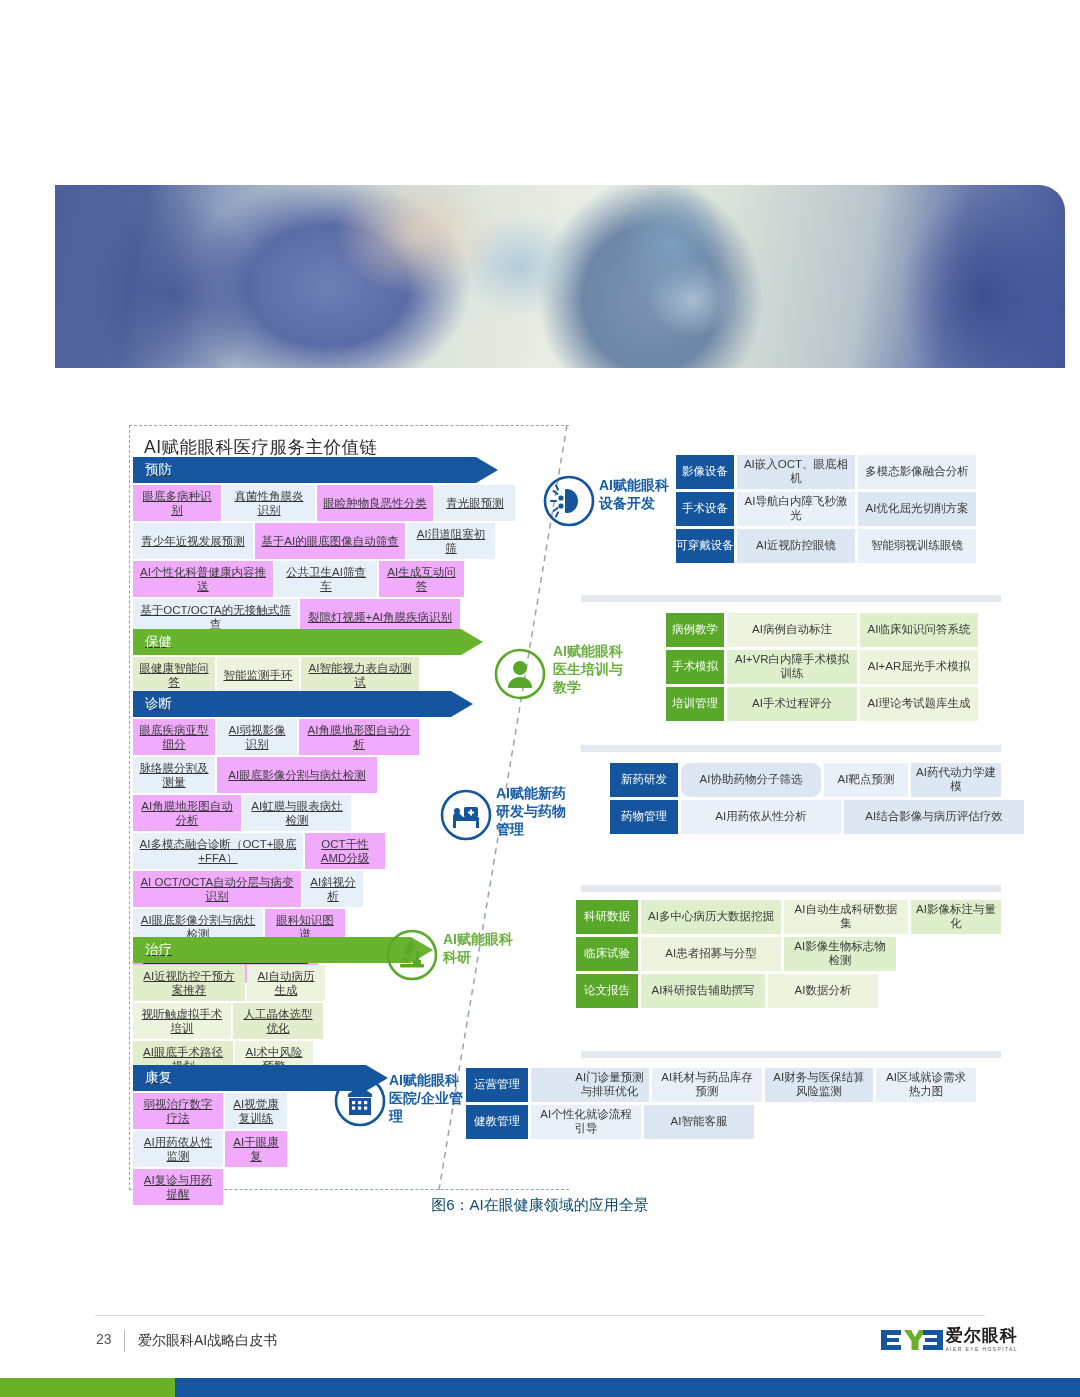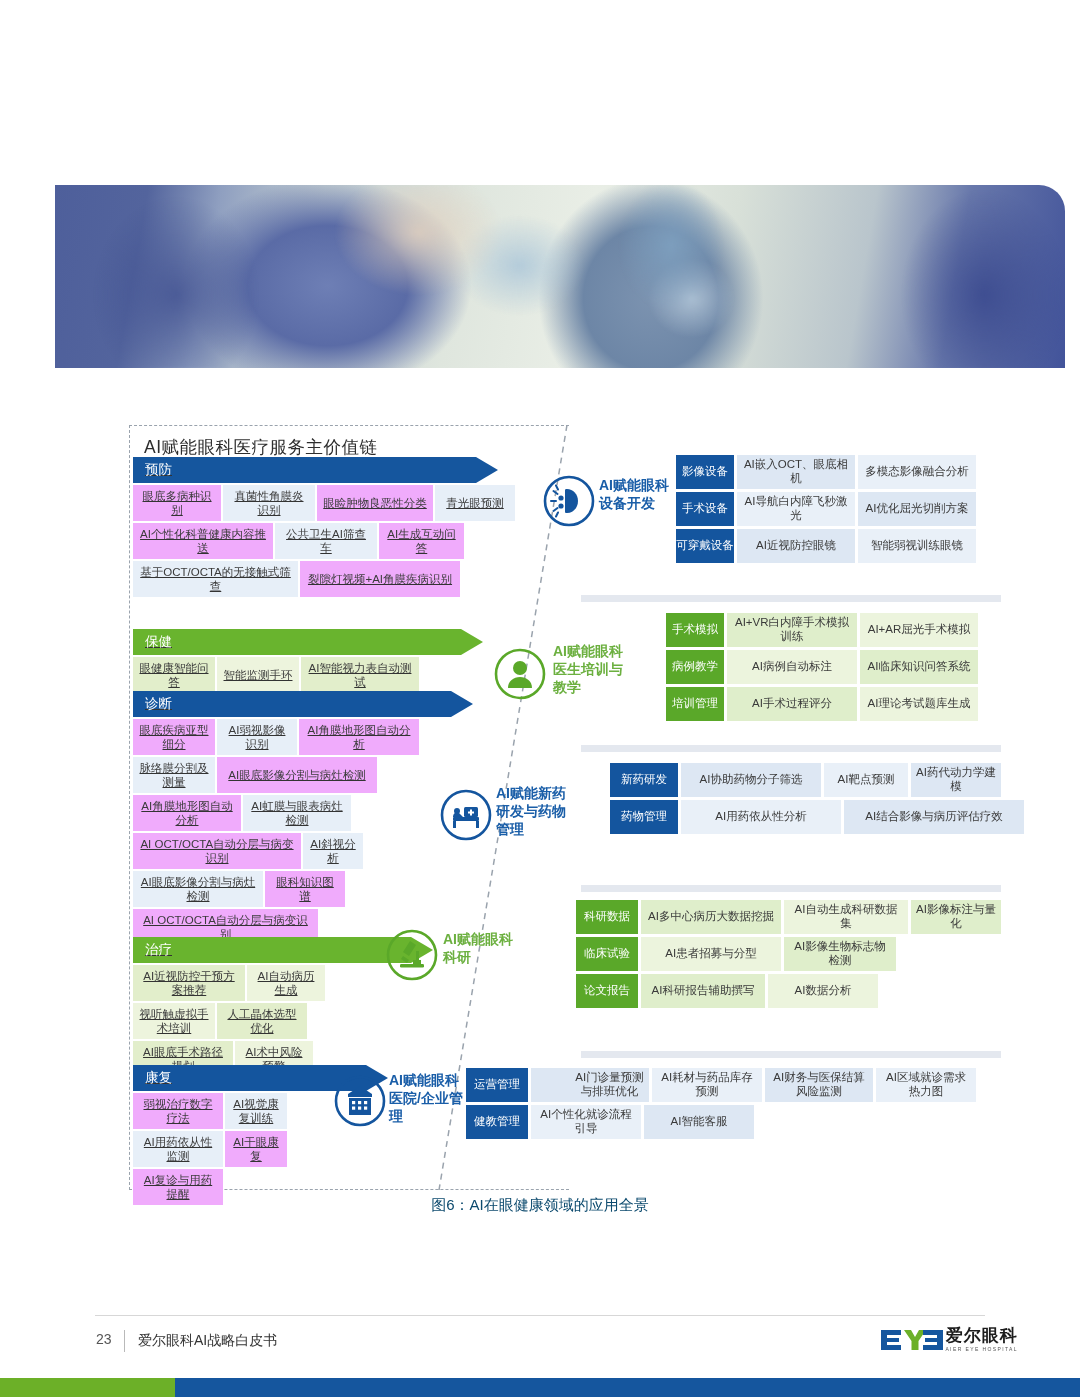--- a/index.html
+++ b/index.html
@@ -145,20 +145,25 @@
           </svg>
           <span>预防</span>
         </div>
         <div class="cells">
           <div class="cell blue-cell" style="width: 88px;">眼底多病种识别</div>
           <div class="cell blue-cell alt" style="width: 92px;">真菌性角膜炎识别</div>
           <div class="cell blue-cell" style="width: 116px;">眼睑肿物良恶性分类</div>
           <div class="cell blue-cell alt" style="width: 80px;">青光眼预测</div>
         </div>
         <div class="cells">
+          <div class="cell blue-cell alt" style="width: 120px;">青少年近视发展预测</div>
+          <div class="cell blue-cell" style="width: 150px;">基于AI的眼底图像自动筛查</div>
+          <div class="cell blue-cell alt" style="width: 88px;">AI泪道阻塞初筛</div>
+        </div>
+        <div class="cells">
           <div class="cell blue-cell" style="width: 140px;">AI个性化科普健康内容推送</div>
           <div class="cell blue-cell alt" style="width: 102px;">公共卫生AI筛查车</div>
           <div class="cell blue-cell" style="width: 85px;">AI生成互动问答</div>
         </div>
         <div class="cells">
           <div class="cell blue-cell alt" style="width: 165px;">基于OCT/OCTA的无接触式筛查</div>
           <div class="cell blue-cell" style="width: 160px;">裂隙灯视频+AI角膜疾病识别</div>
         </div>
       </div>
       <div class="stage" style="left: 117px; top: 214px;">
@@ -188,20 +193,24 @@
         </div>
         <div class="cells">
           <div class="cell blue-cell alt" style="width: 82px;">脉络膜分割及测量</div>
           <div class="cell blue-cell" style="width: 160px;">AI眼底影像分割与病灶检测</div>
         </div>
         <div class="cells">
           <div class="cell blue-cell" style="width: 108px;">AI角膜地形图自动分析</div>
           <div class="cell blue-cell alt" style="width: 108px;">AI虹膜与眼表病灶检测</div>
         </div>
         <div class="cells">
+          <div class="cell blue-cell alt" style="width: 170px;">AI多模态融合诊断（OCT+眼底+FFA）</div>
+          <div class="cell blue-cell" style="width: 80px;">OCT干性AMD分级</div>
+        </div>
+        <div class="cells">
           <div class="cell blue-cell" style="width: 168px;">AI OCT/OCTA自动分层与病变识别</div>
           <div class="cell blue-cell alt" style="width: 60px;">AI斜视分析</div>
         </div>
         <div class="cells">
           <div class="cell blue-cell alt" style="width: 130px;">AI眼底影像分割与病灶检测</div>
           <div class="cell blue-cell" style="width: 80px;">眼科知识图谱</div>
         </div>
         <div class="cells">
           <div class="cell blue-cell" style="width: 185px;">AI OCT/OCTA自动分层与病变识别</div>
         </div>
@@ -211,21 +220,21 @@
           <svg class="arrow-body" width="300" height="26" viewBox="0 0 300 26" preserveAspectRatio="none">
             <path d="M0 0 H278 L300 13 L278 26 H0 Z" fill="#69b42e"></path>
           </svg>
           <span>治疗</span>
         </div>
         <div class="cells">
           <div class="cell green-cell" style="width: 112px;">AI近视防控干预方案推荐</div>
           <div class="cell green-cell alt" style="width: 78px;">AI自动病历生成</div>
         </div>
         <div class="cells">
-          <div class="cell green-cell alt" style="width: 82px;">视听触虚拟手术培训</div>
+          <div class="cell green-cell alt" style="width: 98px;">视听触虚拟手术培训</div>
           <div class="cell green-cell" style="width: 90px;">人工晶体选型优化</div>
         </div>
         <div class="cells">
           <div class="cell green-cell" style="width: 100px;">AI眼底手术路径规划</div>
           <div class="cell green-cell alt" style="width: 78px;">AI术中风险预警</div>
         </div>
       </div>
       <div class="stage" style="left: 117px; top: 650px;">
         <div class="stage-bar" style="width: 255px;">
           <svg class="arrow-body" width="255" height="26" viewBox="0 0 255 26" preserveAspectRatio="none">
@@ -283,28 +292,28 @@
           <circle cx="26" cy="26" r="24" fill="none" stroke="#5aa829" stroke-width="2.6"></circle>
           <g fill="#5aa829">
             <circle cx="26" cy="20" r="7"></circle>
             <path d="M14 40c0-7 5.5-11 12-11s12 4 12 11z"></path>
           </g>
         </svg>
       </div>
       <div class="branch-label" style="left: 537px; top: 228px; width: 80px; color: rgb(108, 176, 64);">AI赋能眼科医生培训与教学</div>
       <div class="matrix" style="left: 650px; top: 198px;">
         <div class="mrow">
+          <div class="tag tag-green" style="flex: 0 0 58px; width: 58px;">病例教学</div>
+          <div class="mcell cell-green2" style="width: 130px; flex: 0 0 130px;">AI病例自动标注</div>
+          <div class="mcell cell-green" style="width: 118px; flex: 0 0 118px;">AI临床知识问答系统</div>
+        </div>
+        <div class="mrow">
           <div class="tag tag-green" style="flex: 0 0 58px; width: 58px;">手术模拟</div>
           <div class="mcell cell-green" style="width: 130px; flex: 0 0 130px;">AI+VR白内障手术模拟训练</div>
           <div class="mcell cell-green2" style="width: 118px; flex: 0 0 118px;">AI+AR屈光手术模拟</div>
-        </div>
-        <div class="mrow">
-          <div class="tag tag-green" style="flex: 0 0 58px; width: 58px;">病例教学</div>
-          <div class="mcell cell-green2" style="width: 130px; flex: 0 0 130px;">AI病例自动标注</div>
-          <div class="mcell cell-green" style="width: 118px; flex: 0 0 118px;">AI临床知识问答系统</div>
         </div>
         <div class="mrow">
           <div class="tag tag-green" style="flex: 0 0 58px; width: 58px;">培训管理</div>
           <div class="mcell cell-green" style="width: 130px; flex: 0 0 130px;">AI手术过程评分</div>
           <div class="mcell cell-green2" style="width: 118px; flex: 0 0 118px;">AI理论考试题库生成</div>
         </div>
       </div>
       <div class="divider-bar" style="left: 565px; top: 330px; width: 420px;"></div>
       <div class="branch-icon" style="left: 424px; top: 374px;">
         <svg width="52" height="52" viewBox="0 0 52 52">
@@ -317,21 +326,21 @@
             <path d="M30 20.5h2v2h2v2h-2v2h-2v-2h-2v-2h2z" fill="#fff"></path>
             <circle cx="17" cy="22" r="3"></circle>
             <path d="M13 28c0-3 2-5 5-5l5 5z"></path>
           </g>
         </svg>
       </div>
       <div class="branch-label" style="left: 480px; top: 370px; width: 80px; color: rgb(26, 94, 168);">AI赋能新药研发与药物管理</div>
       <div class="matrix" style="left: 594px; top: 348px;">
         <div class="mrow">
           <div class="tag tag-blue" style="flex: 0 0 68px; width: 68px;">新药研发</div>
-          <div class="mcell cell-blue" style="width: 140px; flex: 0 0 140px;">AI协助药物分子筛选</div>
+          <div class="mcell cell-blue" style="width: 140px; flex: 0 0 140px; border-radius: 9px;">AI协助药物分子筛选</div>
           <div class="mcell cell-blue2" style="width: 84px; flex: 0 0 84px;">AI靶点预测</div>
           <div class="mcell cell-blue" style="width: 90px; flex: 0 0 90px;">AI药代动力学建模</div>
         </div>
         <div class="mrow">
           <div class="tag tag-blue" style="flex: 0 0 68px; width: 68px;">药物管理</div>
           <div class="mcell cell-blue2" style="width: 160px; flex: 0 0 160px;">AI用药依从性分析</div>
           <div class="mcell cell-blue" style="width: 180px; flex: 0 0 180px;">AI结合影像与病历评估疗效</div>
         </div>
       </div>
       <div class="divider-bar" style="left: 565px; top: 470px; width: 420px;"></div>

